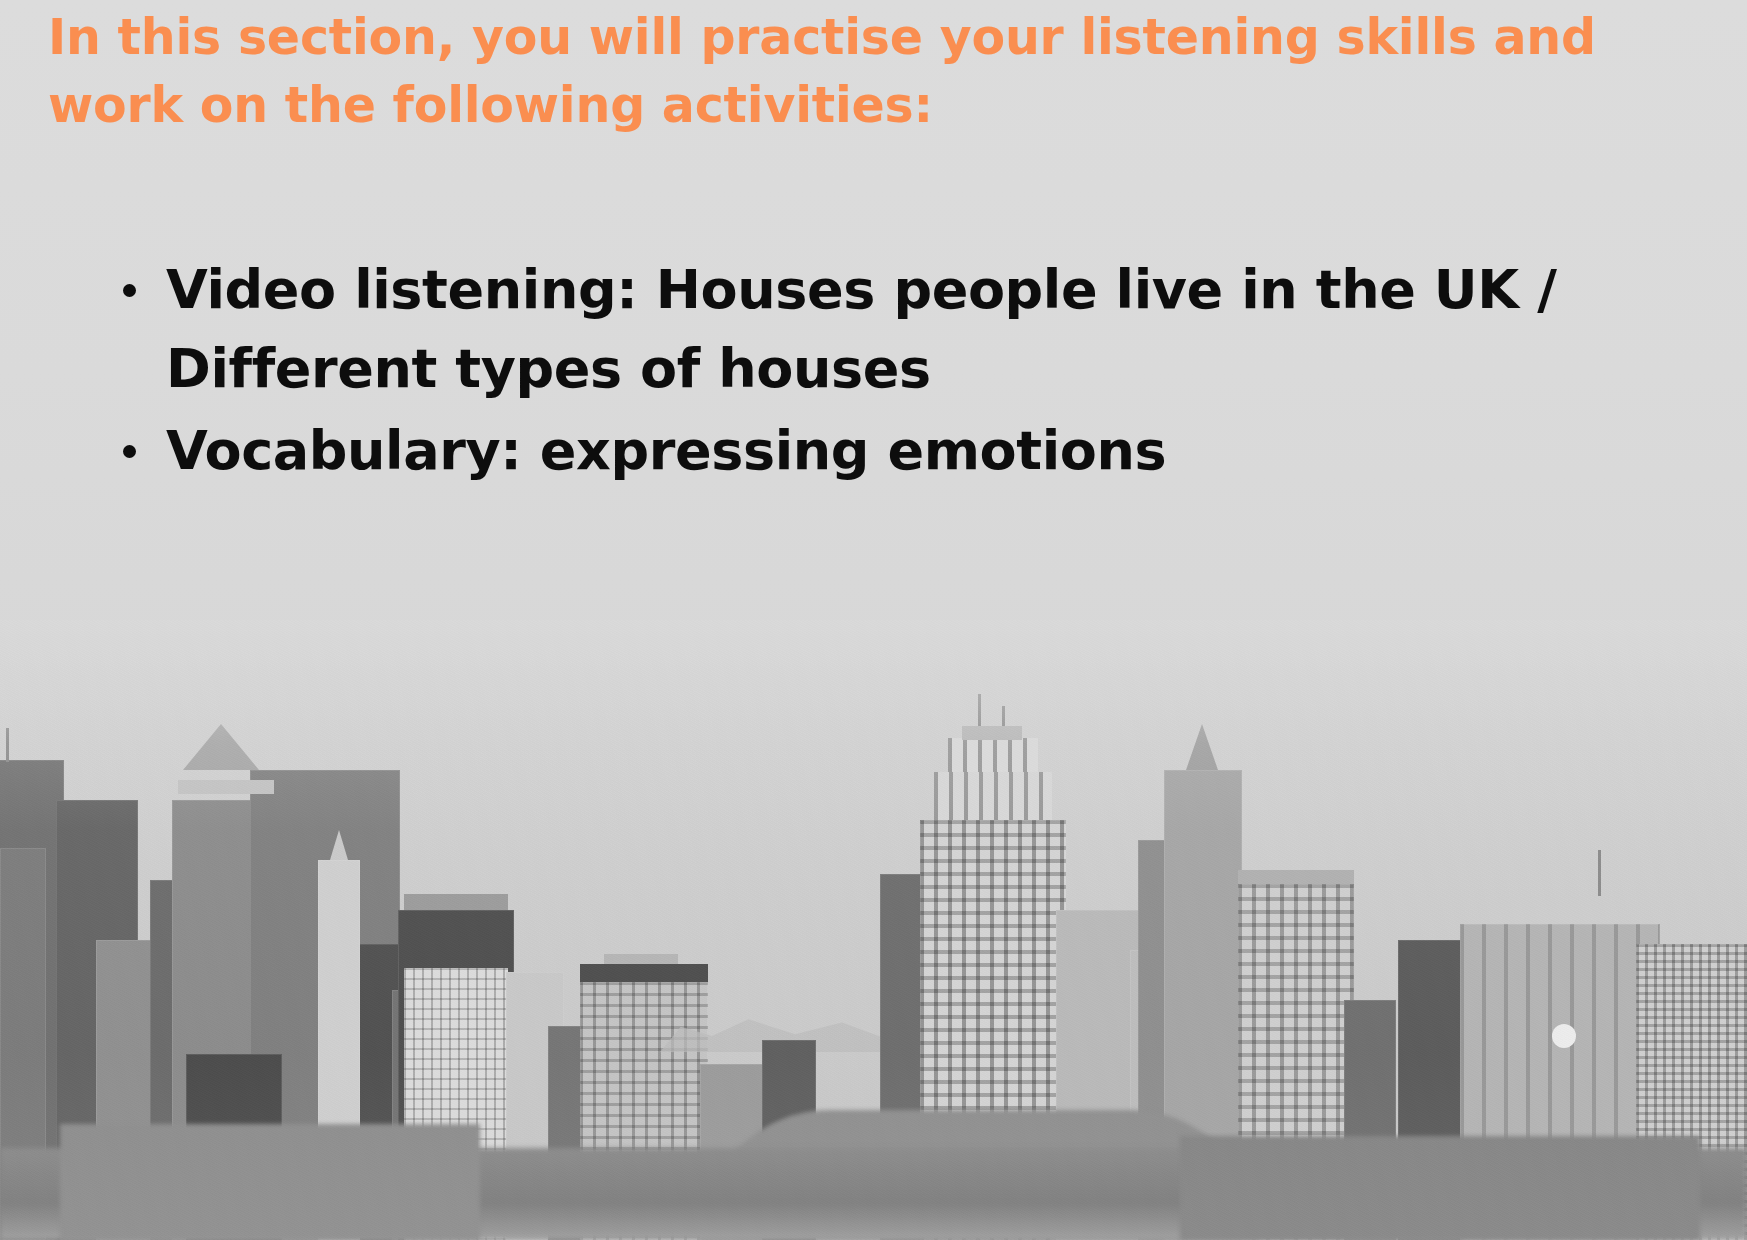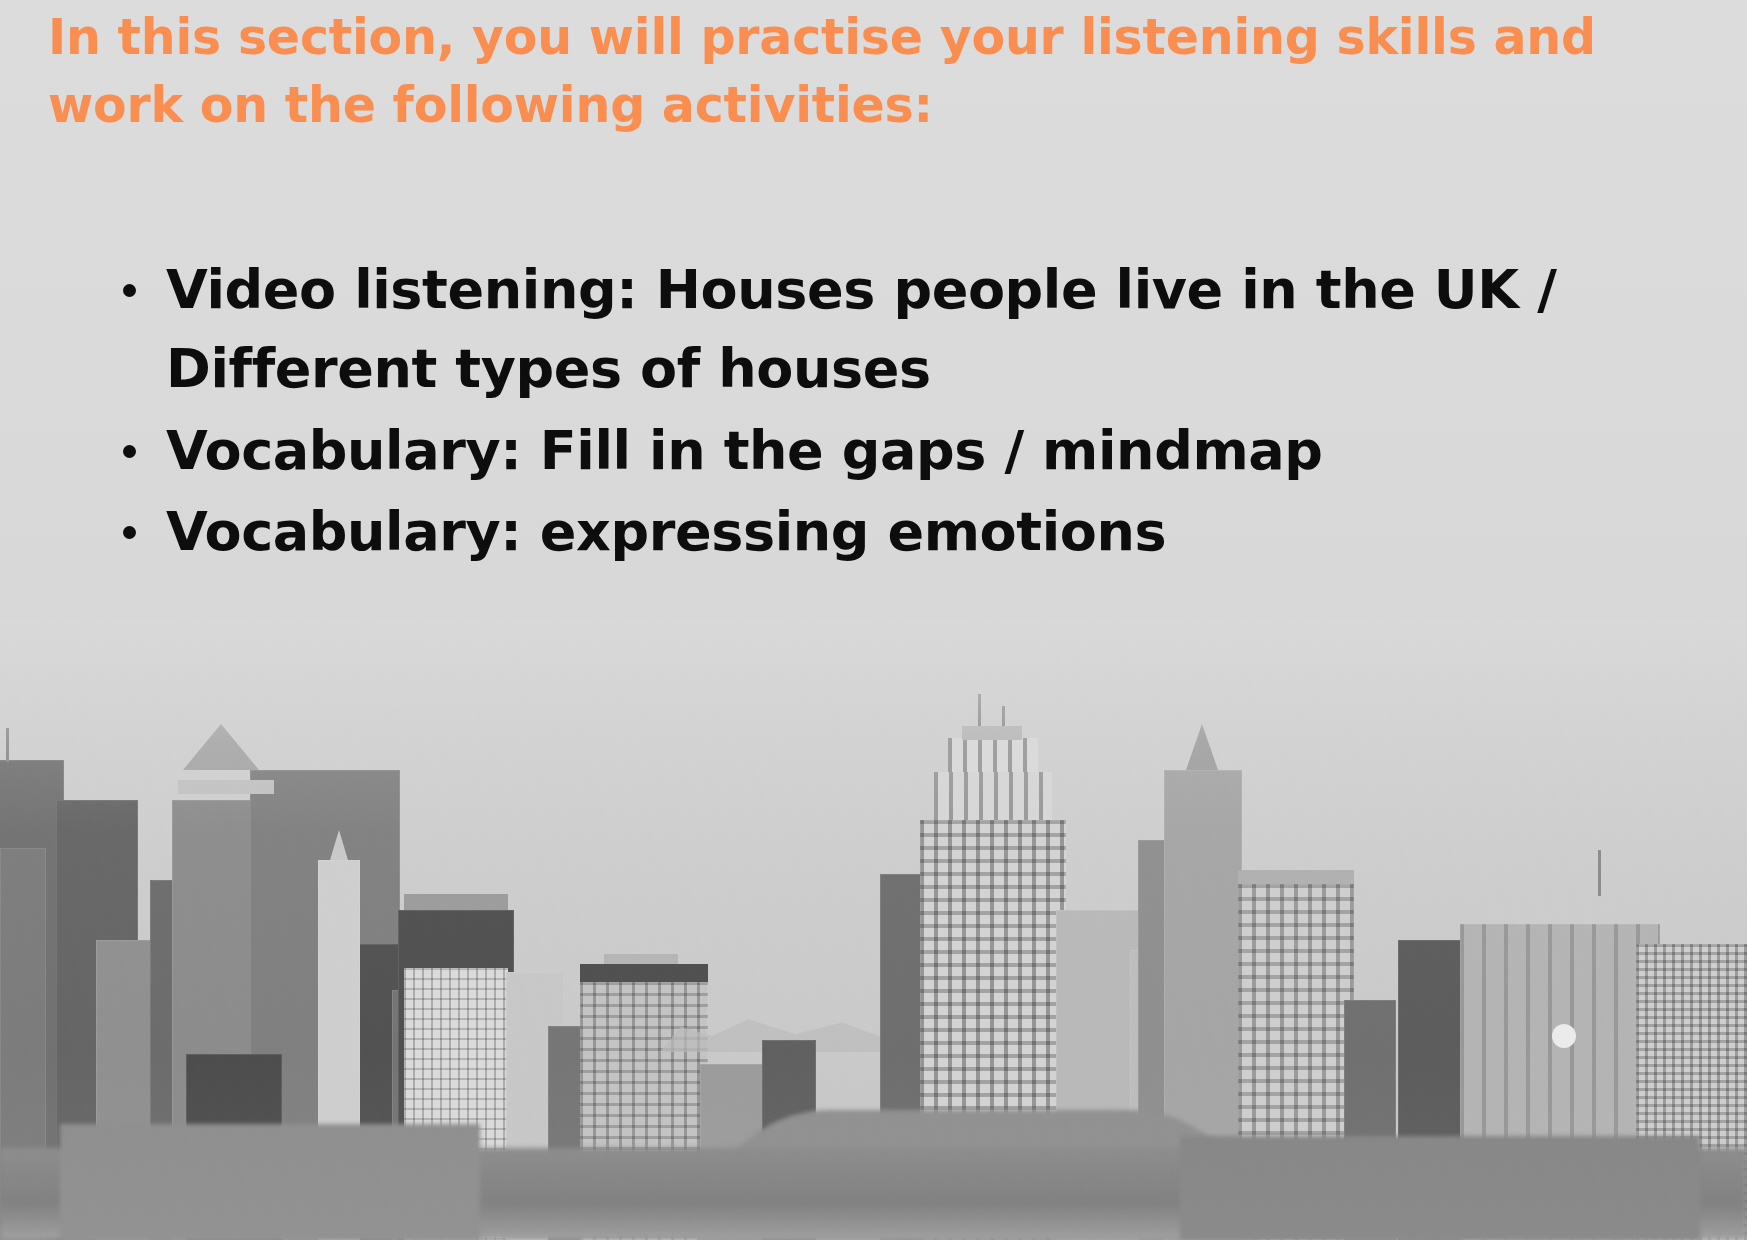--- a/index.html
+++ b/index.html
@@ -287,18 +287,17 @@
     <div class="city-haze"></div>
     <div class="city-grain"></div>
   </div>
 
   <div class="content">
 
     <div class="heading">In this section, you will practise your listening skills and work on the following activities:</div>
 
     <ul class="activities">
       <li>Video listening: Houses people live in the UK / Different types of houses</li>
-      <li>Vocabulary: Fill in the gaps / mindmap</li>
       <li>Vocabulary: expressing emotions</li>
     </ul>
 
   </div>
 </div>
 
 </body></html>

